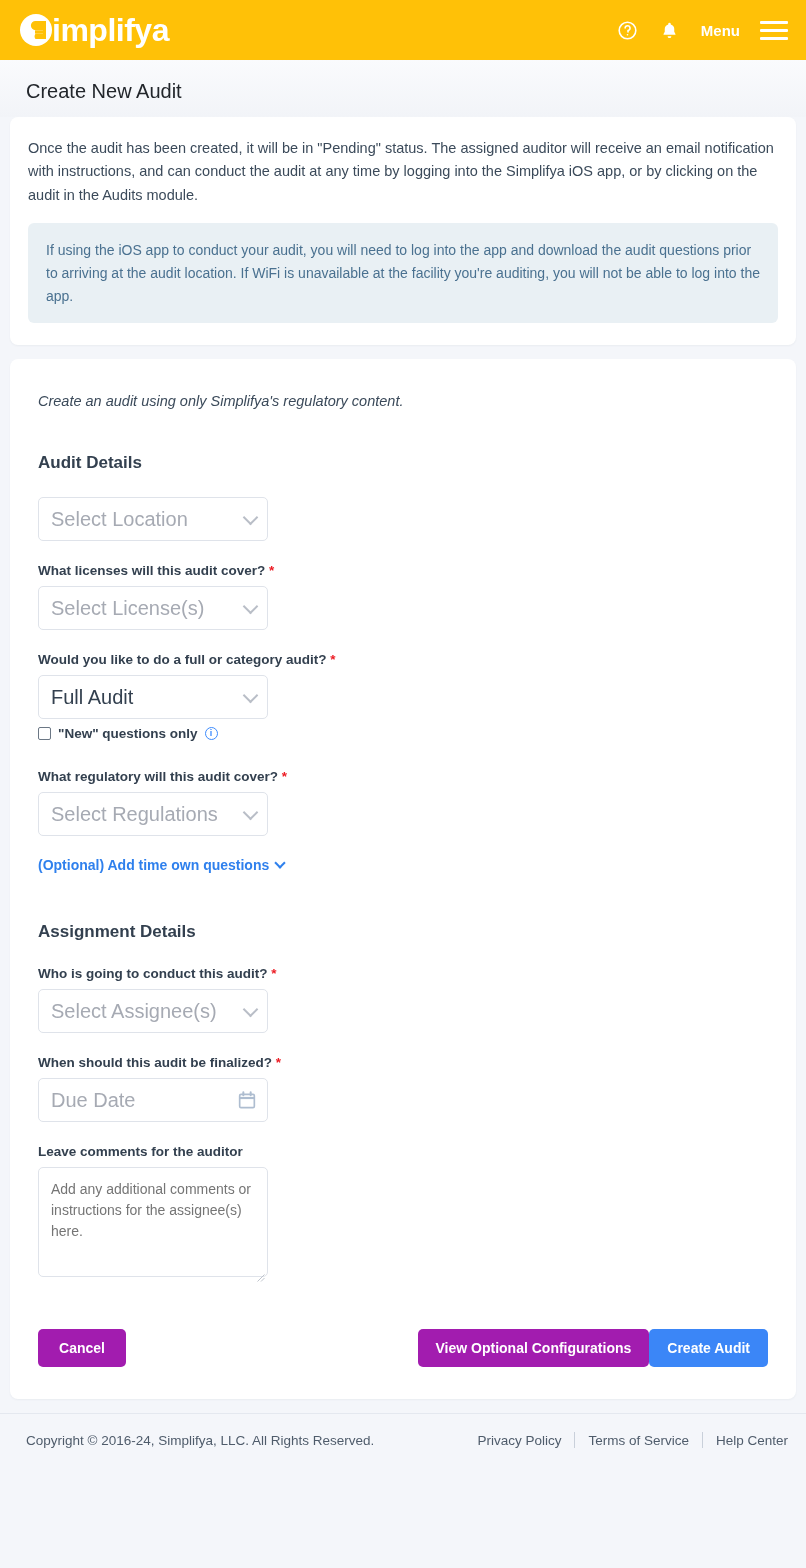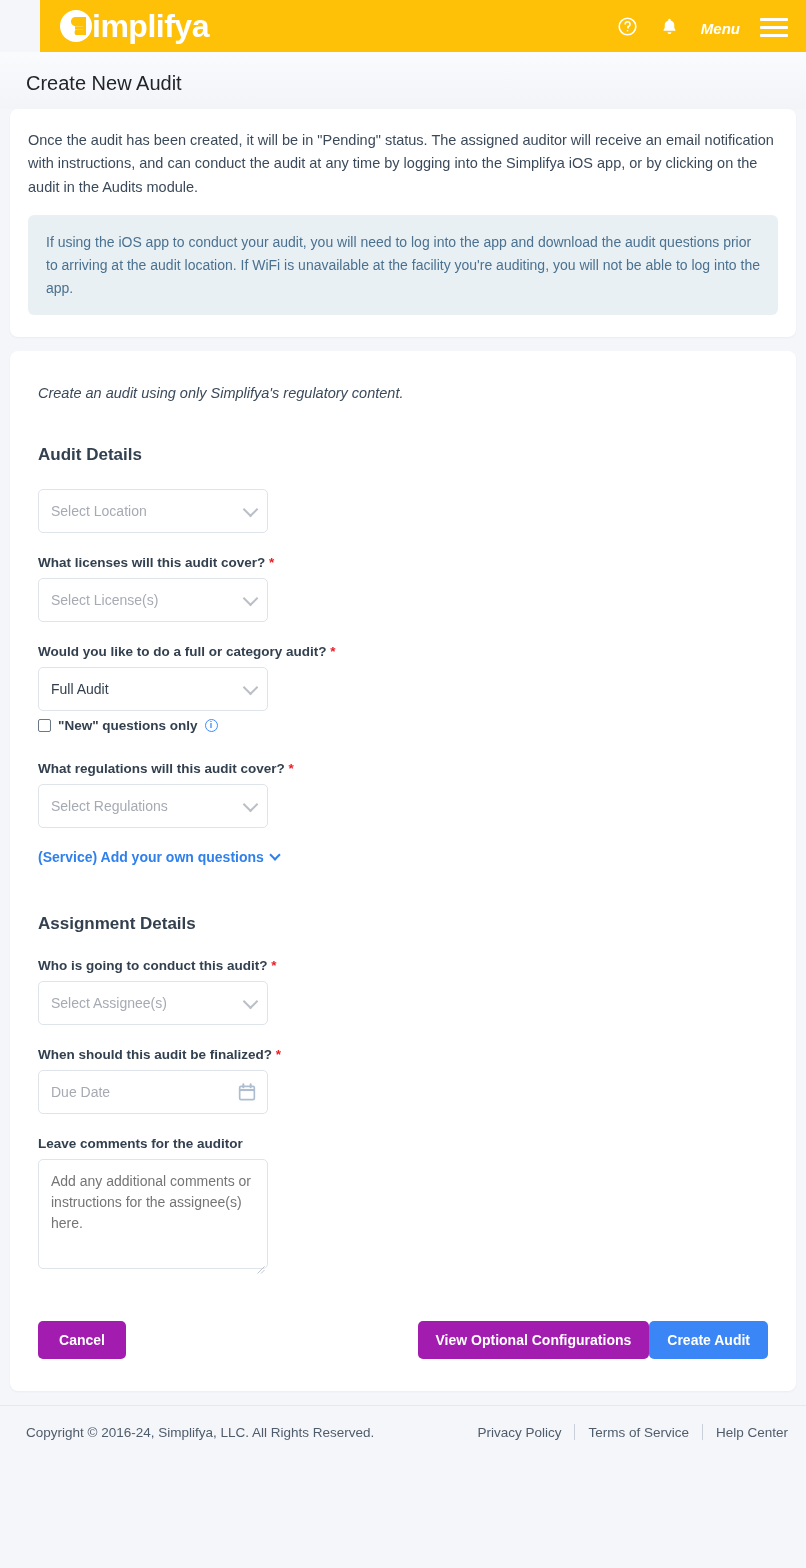--- a/index.html
+++ b/index.html
@@ -8,27 +8,26 @@
     width: 806px;
     height: 1568px;
     background: #f4f6fa;
     font-family: "Liberation Sans", sans-serif;
     color: #3b4a5a;
     overflow: hidden;
   }
 
   
   .topbar {
-    height: 52px;
+    height: 60px;
     background: #ffc107;
     display: flex;
     align-items: center;
     padding: 0 18px 0 16px;
     position: relative;
-    margin-left: 40px;
   }
   .logo {
     display: flex;
     align-items: center;
     height: 40px;
   }
   .logo-mark {
     width: 40px; height: 40px;
     position: relative;
     flex: 0 0 40px;
@@ -37,23 +36,22 @@
     font-size: 32px;
     font-weight: bold;
     color: #ffffff;
     letter-spacing: -0.5px;
     margin-left: -4px;
     line-height: 40px;
   }
   .topbar-right {
     margin-left: auto;
     display: flex;
-    align-items: flex-end;
+    align-items: center;
     gap: 20px;
-    font-style: italic;
   }
   .icon-btn {
     width: 22px; height: 22px;
     display: flex; align-items: center; justify-content: center;
     cursor: pointer;
   }
   .menu-label {
     color: #fff;
     font-weight: bold;
     font-size: 15px;
@@ -129,21 +127,21 @@
   .control {
     position: relative;
     width: 230px;
     height: 44px;
     border: 1px solid #dfe3ea;
     border-radius: 5px;
     background: #fff;
     display: flex;
     align-items: center;
     padding: 0 24px 0 12px;
-    font-size: 14px;
+    font-size: 20px;
     cursor: pointer;
   }
   .control .ph { color: #a6aab3; }
   .control .val { color: #33404f; }
   .chev {
     position: absolute;
     right: 11px; top: 50%;
     width: 11px; height: 11px;
     margin-top: -7px;
     border-right: 2px solid #b9bec7;
@@ -348,29 +346,29 @@
       <span class="chev"></span>
     </div>
     <div class="checkrow">
       <span class="cbx"></span>
       <span class="checklabel">"New" questions only</span>
       <span class="info-i">i</span>
     </div>
   </div>
 
   <div class="field" style="margin-top:28px;margin-bottom:20px">
-    <label class="field-label"><span>What regulations will this audit cover?</span> <span class="req">*</span></label>
+    <label class="field-label"><span>What regulatory will this audit cover?</span> <span class="req">*</span></label>
     <div class="control">
       <span class="ph">Select Regulations</span>
       <span class="chev"></span>
     </div>
   </div>
 
   <a class="link-blue">
-    <span>(Service) Add your own questions</span>
+    <span>(Optional) Add time own questions</span>
     <span class="link-chev"></span>
   </a>
 
   
   <h2 class="section-title" style="margin-top:48px">Assignment Details</h2>
 
   <div class="field">
     <label class="field-label"><span>Who is going to conduct this audit?</span> <span class="req">*</span></label>
     <div class="control">
       <span class="ph">Select Assignee(s)</span>

